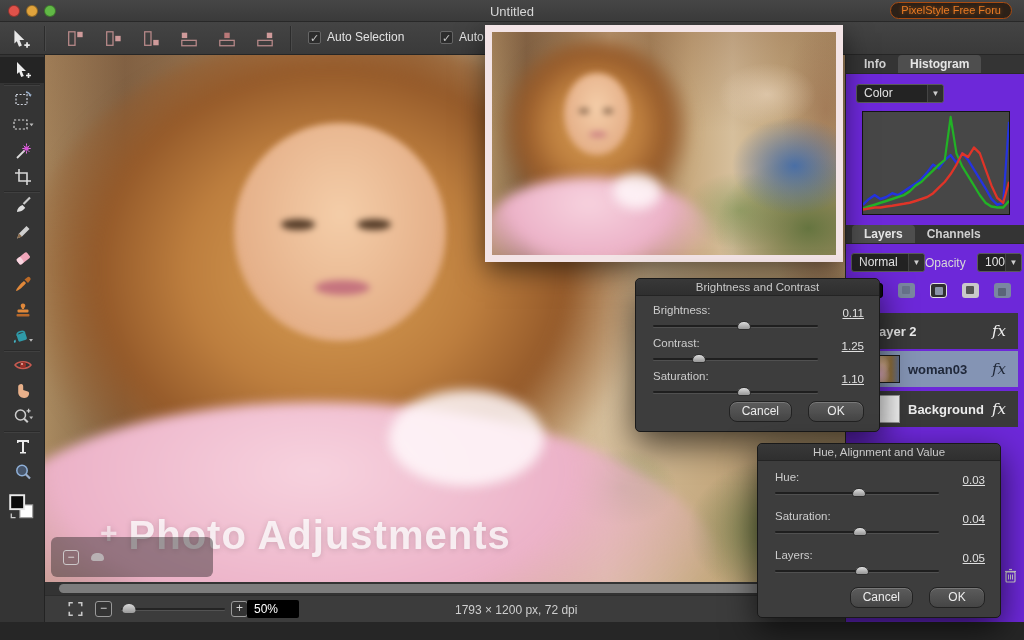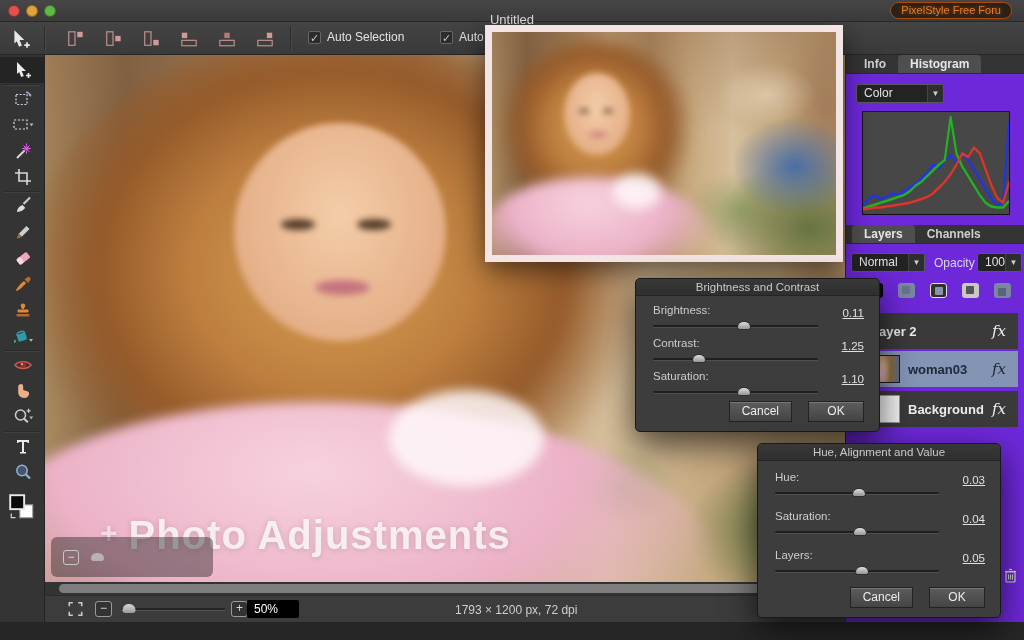--- a/index.html
+++ b/index.html
@@ -8,21 +8,21 @@
        background:#3e3e3e;font-family:"Liberation Sans",sans-serif;color:#ddd;
        -webkit-font-smoothing:antialiased;}
 
   
   .titlebar{position:absolute;left:0;top:0;width:1024px;height:22px;
     background:linear-gradient(#464646,#3a3a3a);border-bottom:1px solid #282828;z-index:20;}
   .tl{position:absolute;top:5px;width:12px;height:12px;border-radius:50%;border:1px solid rgba(0,0,0,.35);}
   .tl.red{left:8px;background:#e0524a;}
   .tl.yellow{left:26px;background:#e0a33c;}
   .tl.green{left:44px;background:#61b846;}
-  .win-title{position:absolute;left:0;right:0;top:4px;text-align:center;font-size:13px;color:#d6d6d6;margin-top:8px;}
+  .win-title{position:absolute;left:0;right:0;top:4px;text-align:center;font-size:13px;color:#d6d6d6;}
   .badge{position:absolute;right:12px;top:2px;height:17px;line-height:15px;padding:0 10px;
     border-radius:9px;border:1px solid #a84c12;background:#2c2118;color:#e87a24;
     font-size:11px;font-weight:normal;text-shadow:0 0 4px rgba(230,120,30,.6);}
 
   
   .toolbar{position:absolute;left:0;top:22px;width:1024px;height:33px;
     background:linear-gradient(#444,#3a3a3a);border-bottom:1px solid #262626;z-index:10;}
   .tb-sep{position:absolute;top:4px;height:25px;width:1px;background:#2c2c2c;box-shadow:1px 0 0 #4a4a4a;}
   .tb-icon{position:absolute;top:4px;width:26px;height:25px;display:flex;align-items:center;justify-content:center;}
   .tb-check{position:absolute;top:8px;display:flex;align-items:center;gap:6px;font-size:12px;color:#e2e2e2;}
@@ -134,21 +134,21 @@
   .dtitle{height:17px;background:linear-gradient(#383838,#2f2f2f);border-bottom:1px solid #242424;
     border-radius:5px 5px 0 0;text-align:center;font-size:11.5px;color:#c9c9c9;line-height:16px;}
   .drow{position:absolute;left:17px;right:15px;}
   .dlabel{font-size:11.5px;color:#cccccc;}
   .dtrack{position:relative;height:2px;margin-top:9px;margin-right:46px;background:#1f1f1f;border-radius:2px;
     box-shadow:0 1px 0 rgba(255,255,255,.1);}
   .dthumb{position:absolute;top:-4px;width:14px;height:9px;background:linear-gradient(#dcdcdc,#969696);
     border:1px solid #2e2e2e;border-radius:7px 7px 3px 3px;transform:translateX(-50%);}
   .dval{position:absolute;right:0;top:3px;font-size:11.5px;color:#e0e0e0;text-decoration:underline;}
   .dbuttons{position:absolute;right:15px;bottom:9px;display:flex;gap:16px;}
-  .dbtn{min-width:56px;height:21px;border-radius:0;border:1px solid #222;
+  .dbtn{min-width:56px;height:21px;border-radius:8px;border:1px solid #222;
     background:linear-gradient(#5c5c5c,#454545);box-shadow:inset 0 1px 0 rgba(255,255,255,.18);
     color:#ececec;font-size:12px;text-align:center;line-height:19px;padding:0 12px;}
 </style>
 </head>
 <body>
 
 <div class="app">
 
   <div class="canvas">
     <div class="photo photo-main">
@@ -388,21 +388,21 @@
         </svg>
     </div>
     <div class="tabs" style="top:170px">
       <div class="tab active">Layers</div>
       <div class="tab inactive">Channels</div>
     </div>
     <div class="select" style="left:5px;top:198px;width:74px">
       <span>Normal</span>
       <span class="caret">▼</span>
     </div>
-    <div class="blend-label" style="left:88px;top:201px">Opacity</div>
+    <div class="blend-label" style="left:79px;top:201px">Opacity</div>
     <div class="select" style="left:131px;top:198px;width:45px">
       <span>100%</span>
       <span class="caret">▼</span>
     </div>
 
     <div class="lbtn" style="left:20px;background:#0e0e0e;border:1px solid #000">
       <i style="background:#6a6a6a;border:1px solid #e8e8e8"></i>
       </div>
     <div class="lbtn" style="left:52px;background:#7a87a0">
       <i style="background:#68748c"></i>

